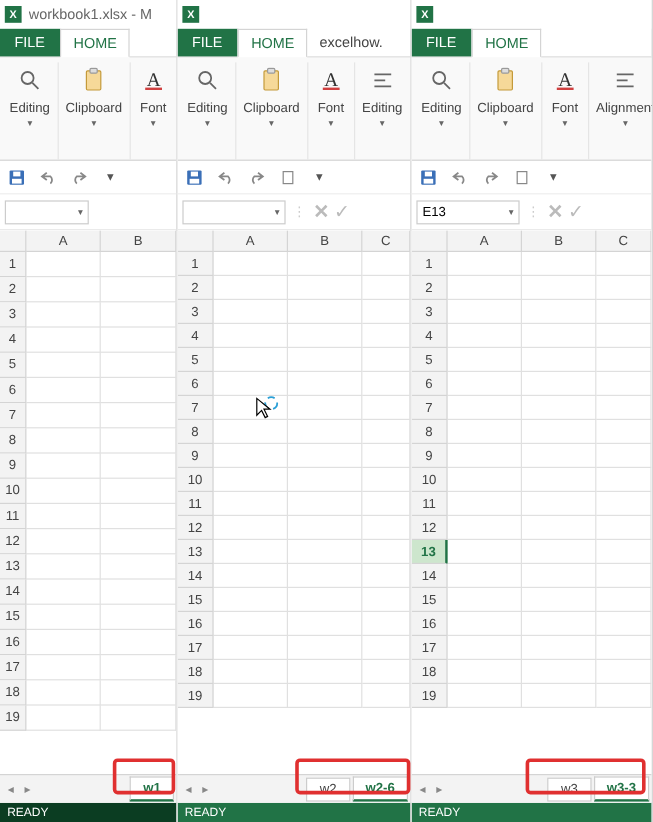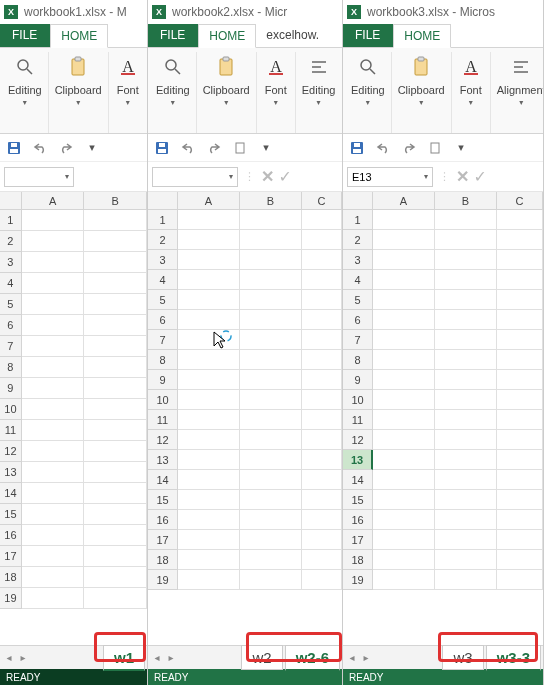--- a/index.html
+++ b/index.html
@@ -226,21 +226,21 @@
   }
   .nav-arrow {
     width: 14px;
     text-align: center;
     color: #888;
     font-size: 10px;
     cursor: pointer;
   }
   .sheet-tab {
     padding: 3px 10px;
-    font-size: 15px;
+    font-size: 11px;
     background: #fff;
     border: 1px solid #ccc;
     margin-left: 2px;
     cursor: pointer;
     color: #444;
   }
   .sheet-tab.active {
     color: #217346;
     font-weight: bold;
     border-bottom: 2px solid #217346;
@@ -464,21 +464,20 @@
       <div class="sheet-tab active">w1</div>
     </div>
     <div class="status dark">
       <span>READY</span>
     </div>
   </div>
 
   <div class="window w2">
     <div class="titlebar">
       <span class="excel-icon">X</span>
-      <span class="title-text">workbook2.xlsx - Micr</span>
     </div>
     <div class="ribbon-tabs">
       <div class="tab file">FILE</div>
       <div class="tab active">HOME</div>
       <div class="tab">excelhow.</div>
     </div>
     <div class="ribbon">
       <div class="group">
         <div class="group-icon">
             <svg width="20" height="20" viewBox="0 0 20 20">
@@ -689,21 +688,20 @@
       <div class="sheet-tab active">w2-6</div>
     </div>
     <div class="status">
       <span>READY</span>
     </div>
   </div>
 
   <div class="window w3">
     <div class="titlebar">
       <span class="excel-icon">X</span>
-      <span class="title-text">workbook3.xlsx - Micros</span>
     </div>
     <div class="ribbon-tabs">
       <div class="tab file">FILE</div>
       <div class="tab active">HOME</div>
     </div>
     <div class="ribbon">
       <div class="group">
         <div class="group-icon">
             <svg width="20" height="20" viewBox="0 0 20 20">
               <circle cx="8" cy="8" r="5" fill="none" stroke="#666" stroke-width="1.5"></circle>

